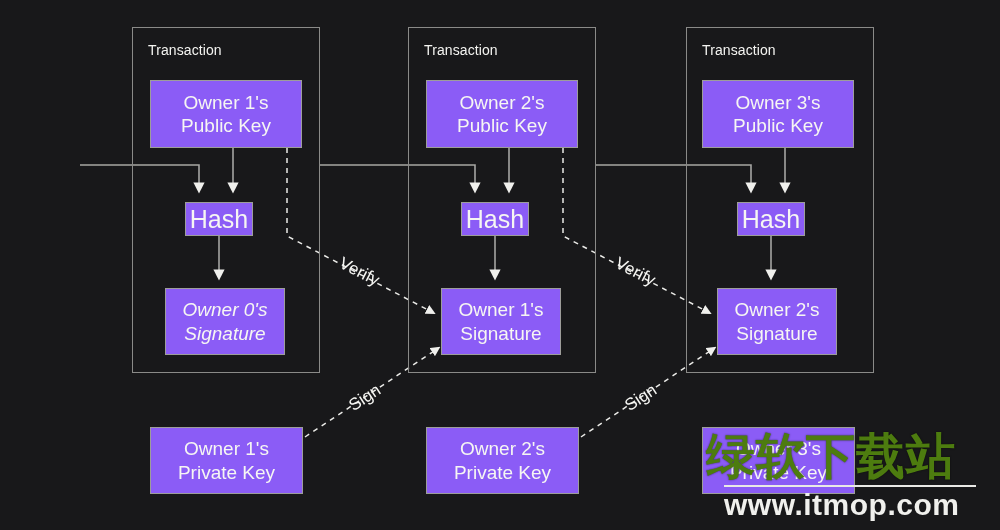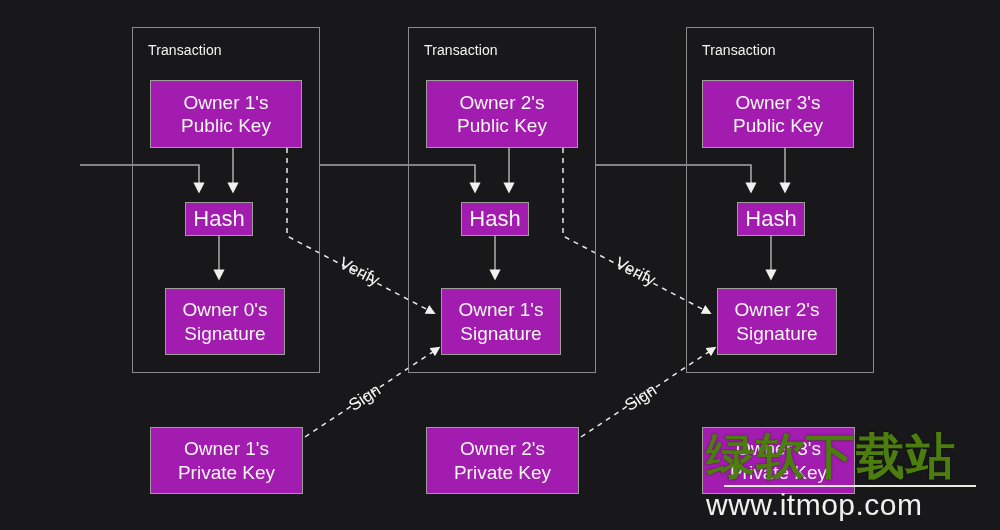--- a/index.html
+++ b/index.html
@@ -33,30 +33,30 @@
     position: absolute;
     font-size: 14px;
     color: #f4f4f1;
     white-space: nowrap;
     letter-spacing: 0.1px;
   }
   .node-box {
     position: absolute;
     border: 1px solid #9d9d9a;
     box-sizing: border-box;
-    background: #a21caf;
+    background: #8b5cf6;
     display: flex;
     align-items: center;
     justify-content: center;
     text-align: center;
     line-height: 1.22;
     color: #f6f6f3;
   }
   .node-box.big { font-size: 19px; }
-  .node-box.hash { font-size: 22px; }
+  .node-box.hash { font-size: 25px; }
   .node-label { display: block; white-space: pre-line; }
   .edge-label {
     position: absolute;
     font-size: 17px;
     color: #f6f6f3;
     white-space: nowrap;
     transform-origin: 50% 50%;
   }
   #watermark {
     position: absolute;
@@ -78,21 +78,23 @@
   .wm-rule {
     height: 2px;
     background: #e9e9e6;
     margin: 4px 0 2px 18px;
     width: 252px;
   }
   .wm-url {
     font-size: 30px;
     color: #f0f0ed;
     letter-spacing: 0.5px;
+    margin-left: 18px;
     line-height: 1.05;
+    font-weight: bold;
   }
 </style>
 </head>
 <body>
 
 <div id="stage">
 
   <svg id="svg-layer" viewBox="0 0 1000 530" xmlns="http://www.w3.org/2000/svg">
     <defs>
       <marker id="arrow-solid" viewBox="0 0 12 12" refX="6" refY="6" markerWidth="7" markerHeight="7" orient="auto-start-reverse">
@@ -131,21 +133,21 @@
 
   <div class="tx-container" style="left:132px; top:27px; width:188px; height:346px;"></div>
   <div class="tx-title" style="left:148px; top:42px;">Transaction</div>
   <div class="node-box big" style="left:150px; top:80px; width:152px; height:68px;">
     <span class="node-label">Owner 1's
 Public Key</span>
   </div>
   <div class="node-box hash" style="left:185px; top:202px; width:68px; height:34px;">
     <span class="node-label">Hash</span>
   </div>
-  <div class="node-box big" style="left:165px; top:288px; width:120px; height:67px;">
+  <div class="node-box big" style="left:165px; top:288px; width:120px; height:67px;font-style:italic;">
     <span class="node-label">Owner 0's
 Signature</span>
   </div>
 
   <div class="tx-container" style="left:408px; top:27px; width:188px; height:346px;"></div>
   <div class="tx-title" style="left:424px; top:42px;">Transaction</div>
   <div class="node-box big" style="left:426px; top:80px; width:152px; height:68px;">
     <span class="node-label">Owner 2's
 Public Key</span>
   </div>

